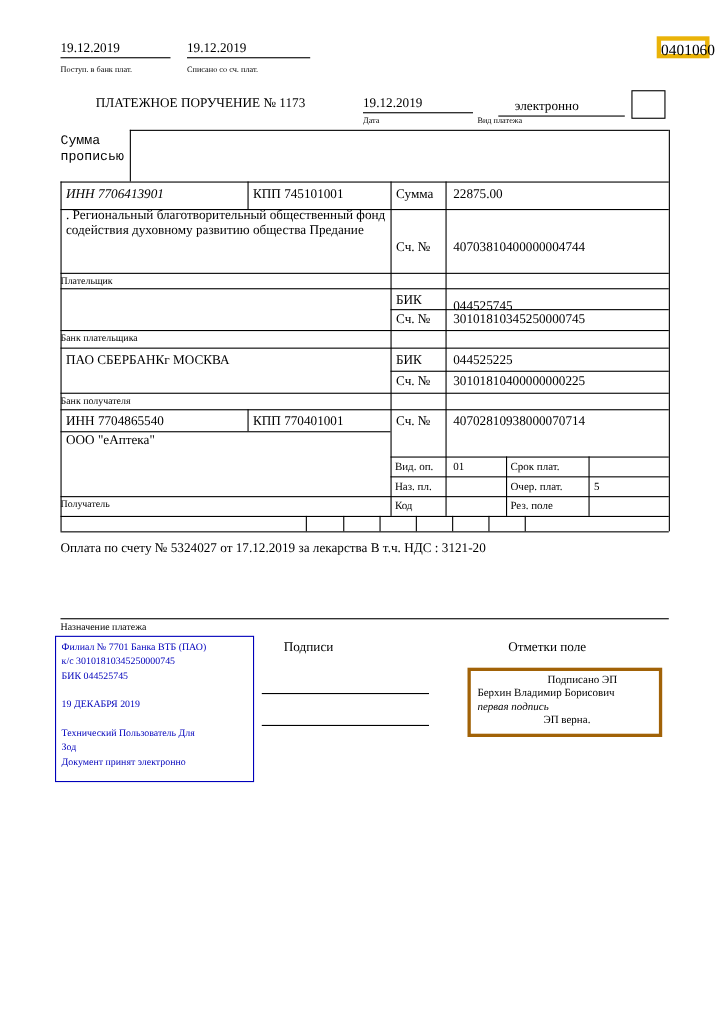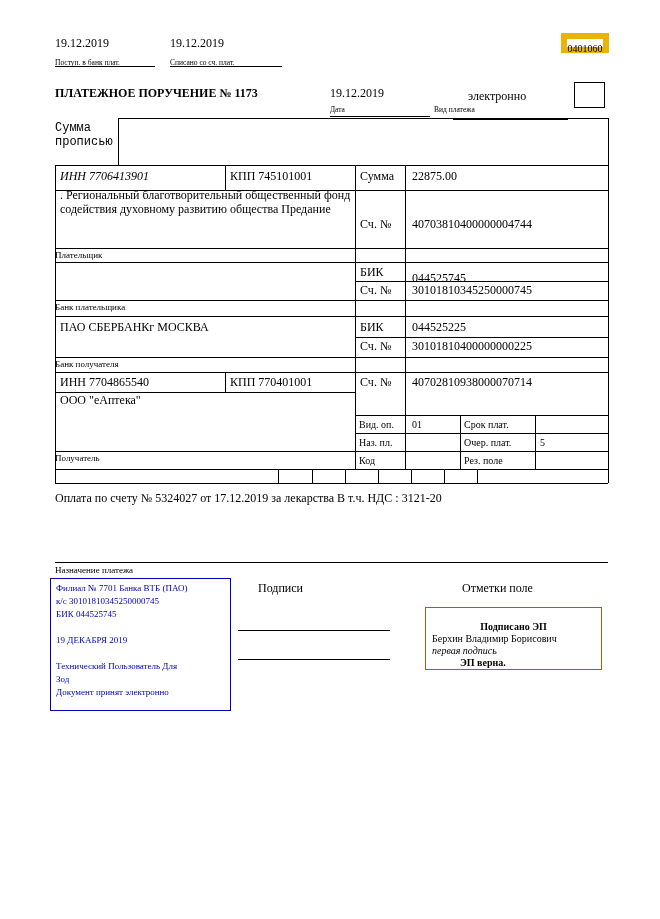--- a/index.html
+++ b/index.html
@@ -6,33 +6,33 @@
   .doc {
     position:relative; width:660px; height:919px; background:#ffffff;
     font-family:"Liberation Serif","DejaVu Serif",serif; color:#000;
     overflow:hidden;
   }
   .t   { position:absolute; font-size:12px; line-height:14px; white-space:nowrap; }
   .wrap{ white-space:normal; }
   .sm  { position:absolute; font-size:7.5px; line-height:9px; white-space:nowrap; }
   .lbl { position:absolute; font-size:9px; line-height:11px; white-space:nowrap; }
   .op  { position:absolute; font-size:10px; line-height:12px; white-space:nowrap; }
-  .b   { font-weight:bold; }
+  .b   { font-weight:normal;margin-left:32px; }
   .i   { font-style:italic; }
-  .bb  { border-bottom:1px solid #000; padding-bottom:16px; }
+  .bb  { border-bottom:1px solid #000; padding-bottom:2px; }
   .hl  { position:absolute; height:0; border-top:1px solid #000; }
   .vl  { position:absolute; width:0; border-left:1px solid #000; }
   .box { position:absolute; border:1px solid #000; box-sizing:border-box; }
-  .code-box { position:absolute; border:6px solid #eab308; box-sizing:border-box;
-              font-size:10px; text-align:center; }
+  .code-box { position:absolute; border:4px solid #eab308; box-sizing:border-box;
+              font-size:14px; text-align:center;margin-left:36px; }
   .stamp { position:absolute; box-sizing:border-box; border:1px solid #0000bb;
            color:#0000bb; font-size:9px; line-height:13px; padding:3px 5px; }
   .stamp div { min-height:13px; }
-  .esign { position:absolute; box-sizing:border-box; border:1px solid #a16207;
-           font-size:10px; line-height:12px; padding:13px 6px; }
+  .esign { position:absolute; box-sizing:border-box; border:3px solid #a16207;
+           font-size:10px; line-height:12px; padding:3px 6px; }
 </style>
 </head>
 <body>
 
 <div class="doc">
 
   <div class="t bb" style="left:55px; top:36px; width:100px;">19.12.2019</div>
   <div class="sm" style="left:55px; top:58px;">Поступ. в банк плат.</div>
   <div class="t bb" style="left:170px; top:36px; width:112px;">19.12.2019</div>
   <div class="sm" style="left:170px; top:58px;">Списано со сч. плат.</div>

